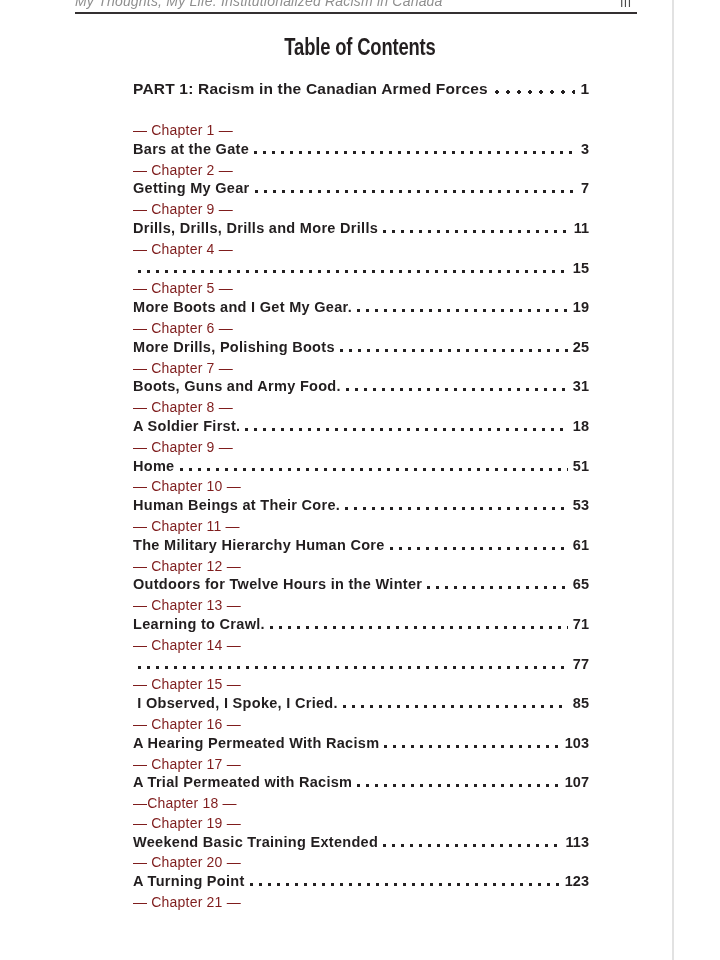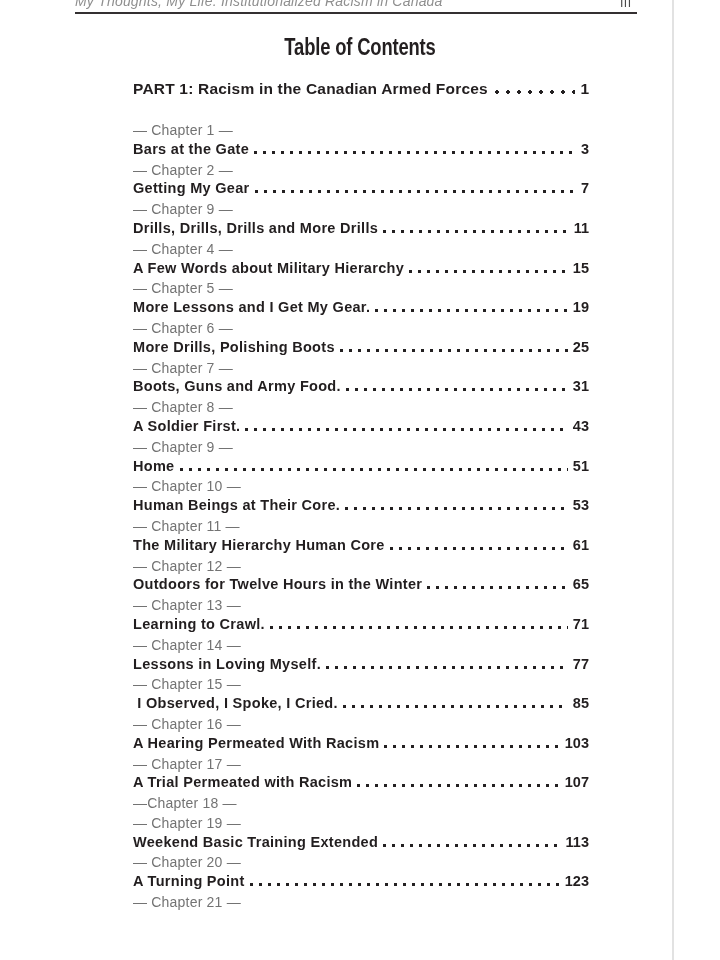--- a/index.html
+++ b/index.html
@@ -37,21 +37,21 @@
   .part-row { position:absolute; top:80px; left:133px; width:456px; }
   .part-label {
     font-weight:bold; font-size:15.5px; color:#221e1f; letter-spacing:0.2px;
     white-space:pre;
   }
   .part-page { font-weight:bold; font-size:15.5px; color:#221e1f; margin-left:2px; }
 
   
   .entries { position:absolute; top:121px; left:133px; width:456px; }
   .ch-label {
-    font-size:14px; color:#737373; letter-spacing:0.2px; white-space:pre;
+    font-size:14px; color:#7f1d1d; letter-spacing:0.2px; white-space:pre;
     display:block; line-height:19.8px;
   }
   .entry-title {
     font-weight:bold; font-size:14.5px; color:#221e1f; letter-spacing:0.3px;
     white-space:pre;
   }
   .entry-page { font-weight:bold; font-size:14.5px; color:#221e1f; margin-left:2px; }
 
   
   .leader {
@@ -105,47 +105,46 @@
         <span class="entry-page">7</span>
       </div>
       <div class="ch-label">— Chapter 9 —</div>
       <div class="entry-row line">
         <span class="entry-title">Drills, Drills, Drills and More Drills</span>
         <span class="leader"></span>
         <span class="entry-page">11</span>
       </div>
       <div class="ch-label">— Chapter 4 —</div>
       <div class="entry-row line">
-        <span class="entry-title">A Few Words about Military Hierarchy</span>
         <span class="leader"></span>
         <span class="entry-page">15</span>
       </div>
       <div class="ch-label">— Chapter 5 —</div>
       <div class="entry-row line">
-        <span class="entry-title">More Lessons and I Get My Gear.</span>
+        <span class="entry-title">More Boots and I Get My Gear.</span>
         <span class="leader"></span>
         <span class="entry-page">19</span>
       </div>
       <div class="ch-label">— Chapter 6 —</div>
       <div class="entry-row line">
         <span class="entry-title">More Drills, Polishing Boots</span>
         <span class="leader"></span>
         <span class="entry-page">25</span>
       </div>
       <div class="ch-label">— Chapter 7 —</div>
       <div class="entry-row line">
         <span class="entry-title">Boots, Guns and Army Food.</span>
         <span class="leader"></span>
         <span class="entry-page">31</span>
       </div>
       <div class="ch-label">— Chapter 8 —</div>
       <div class="entry-row line">
         <span class="entry-title">A Soldier First.</span>
         <span class="leader"></span>
-        <span class="entry-page">43</span>
+        <span class="entry-page">18</span>
       </div>
       <div class="ch-label">— Chapter 9 —</div>
       <div class="entry-row line">
         <span class="entry-title">Home</span>
         <span class="leader"></span>
         <span class="entry-page">51</span>
       </div>
       <div class="ch-label">— Chapter 10 —</div>
       <div class="entry-row line">
         <span class="entry-title">Human Beings at Their Core.</span>
@@ -165,21 +164,20 @@
         <span class="entry-page">65</span>
       </div>
       <div class="ch-label">— Chapter 13 —</div>
       <div class="entry-row line">
         <span class="entry-title">Learning to Crawl.</span>
         <span class="leader"></span>
         <span class="entry-page">71</span>
       </div>
       <div class="ch-label">— Chapter 14 —</div>
       <div class="entry-row line">
-        <span class="entry-title">Lessons in Loving Myself.</span>
         <span class="leader"></span>
         <span class="entry-page">77</span>
       </div>
       <div class="ch-label">— Chapter 15 —</div>
       <div class="entry-row line">
         <span class="entry-title"> I Observed, I Spoke, I Cried.</span>
         <span class="leader"></span>
         <span class="entry-page">85</span>
       </div>
       <div class="ch-label">— Chapter 16 —</div>

